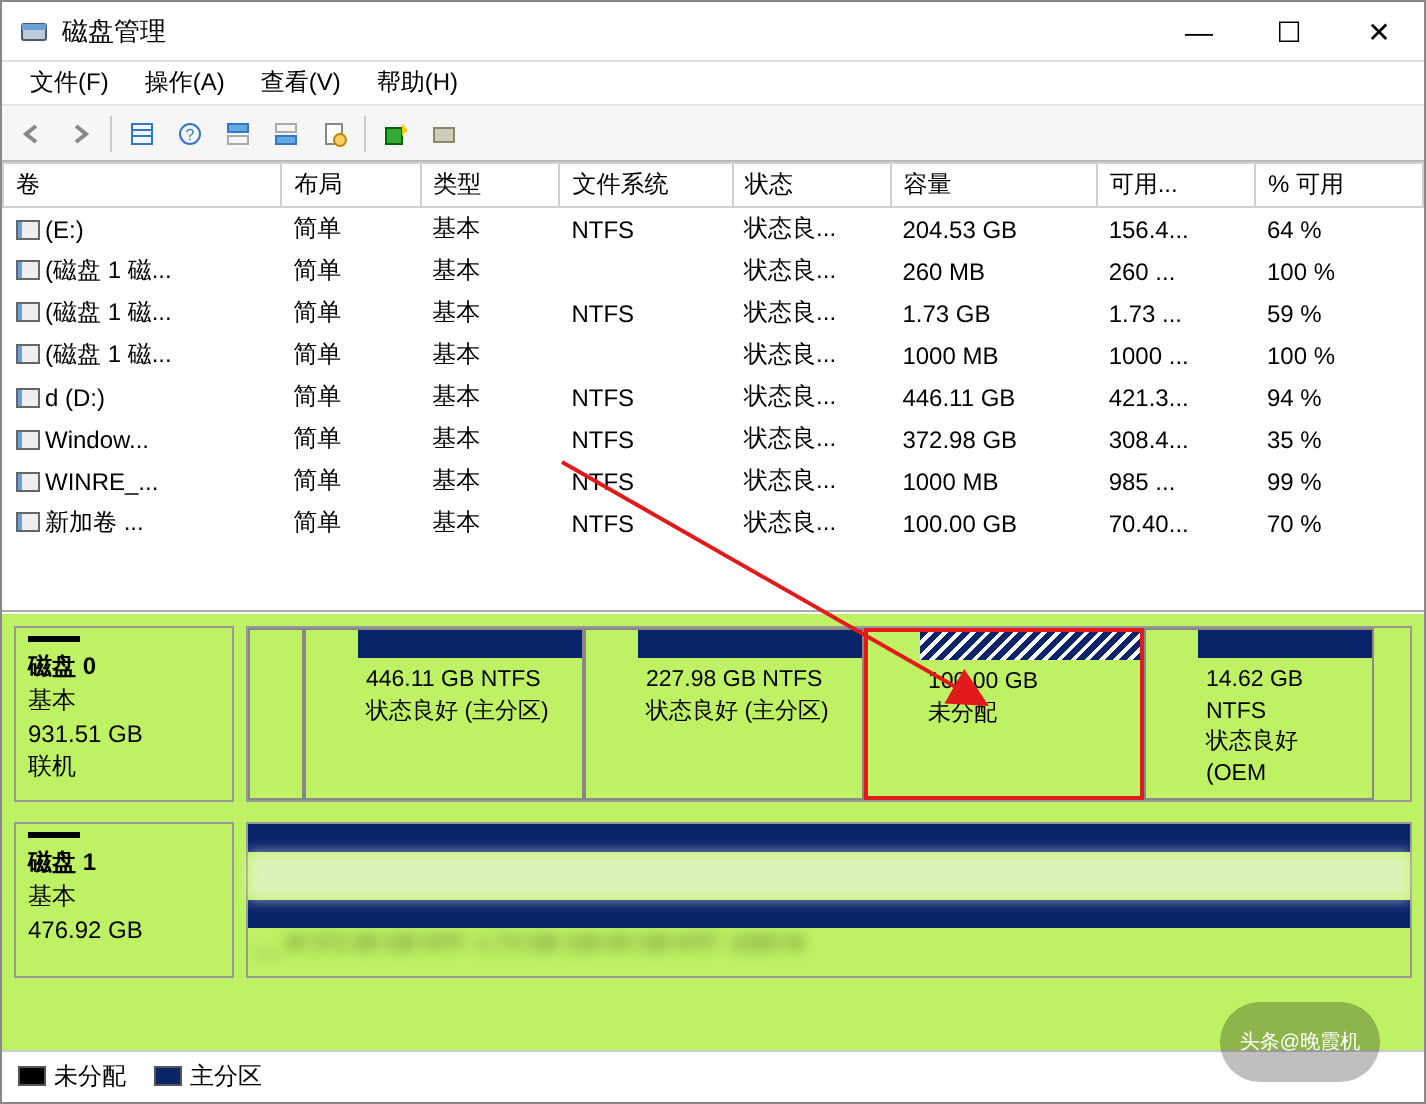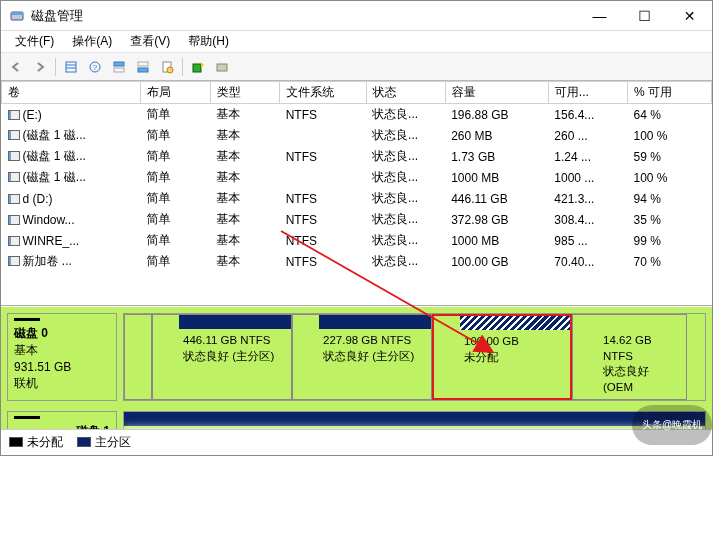--- a/index.html
+++ b/index.html
@@ -1,17 +1,17 @@
 <!DOCTYPE html>
 <html><head>
 <meta charset="utf-8">
 <style>
   * { margin: 0; padding: 0; box-sizing: border-box; }
   html, body { width: 713px; height: 552px; font-family: "Microsoft YaHei", Tahoma, sans-serif; font-size: 12px; background: #fff; color: #000; overflow: hidden; }
-  .window { width: 713px; height: 456px; border: 1px solid #888; display: flex; flex-direction: column; position: relative; }
+  .window { width: 713px; height: 552px; border: 1px solid #888; display: flex; flex-direction: column; position: relative; }
   .titlebar { height: 30px; background: #fff; display: flex; align-items: center; padding-left: 8px; border-bottom: 1px solid #ddd; }
   .titlebar .icon { width:16px; height:16px; margin-right:6px; display:inline-flex; align-items:center; justify-content:center;}
   .title { flex:1; font-size:13px; }
   .win-controls { display:flex; height:100%; }
   .win-btn { width:45px; display:flex; align-items:center; justify-content:center; font-size:14px; font-family: "Segoe UI Symbol", sans-serif; }
   .menubar { height:22px; display:flex; align-items:center; padding:0 6px; gap:2px; font-size:12px; border-bottom:1px solid #e5e5e5;}
   .menu-item { padding:2px 8px; }
   .toolbar { height:28px; display:flex; align-items:center; padding:0 4px; gap:2px; border-bottom:1px solid #b8b8b8; background:#f6f6f6;}
   .tbtn { width:22px; height:22px; display:flex; align-items:center; justify-content:center; border-radius:2px;}
   .tsep { width:1px; height:18px; background:#ccc; margin:0 2px; }
@@ -30,21 +30,21 @@
   .part { border:1px solid #888; margin:0; display:flex; flex-direction:column; overflow:hidden;padding-left:26px;}
   .part .stripe { height:14px; background:#0a246a; }
   .part .plabel { padding:4px 4px; font-size:11.5px; line-height:1.35; white-space:normal; overflow:hidden; }
   .part.highlight { border:2px solid #e11b1b; }
   .stripe.hatch { background: repeating-linear-gradient(135deg,#0a246a 0 3px,#fff 3px 5px); }
   .legend { padding:4px 8px; border-top:1px solid #ccc; display:flex; gap:14px; align-items:center; font-size:12px;}
   .legend .sw { width:14px; height:10px; border:1px solid #555; display:inline-block; margin-right:4px; vertical-align:-1px;}
   .legend .sw.black { background:#000; }
   .legend .sw.blue { background:#0a246a; }
   .blur { filter: blur(3.5px); opacity:0.6; }
-  .watermark { position:absolute; right:0; bottom:10px; width:80px; height:40px; background:rgba(0,0,0,0.25); border-radius:20px; font-size:10px; color:#fff; display:flex; align-items:center; justify-content:center; pointer-events:none;}
+  .watermark { position:absolute; right:22px; bottom:10px; width:80px; height:40px; background:rgba(0,0,0,0.25); border-radius:20px; font-size:10px; color:#fff; display:flex; align-items:center; justify-content:center; pointer-events:none;}
 </style>
 </head>
 <body>
 
 <div class="window">
 
   <div class="titlebar">
     <span class="icon">
       <svg width="14" height="14" viewBox="0 0 14 14">
           <rect x="1" y="3" width="12" height="8" rx="1" fill="#bcd" stroke="#556"></rect>
@@ -147,42 +147,42 @@
           <th>% 可用</th>
         </tr>
       </thead>
       <tbody id="volbody">
           <tr>
             <td><span class="vol-icon"></span>(E:)</td>
             <td>简单</td>
             <td>基本</td>
             <td>NTFS</td>
             <td>状态良...</td>
-            <td>196.88 GB</td>
+            <td>204.53 GB</td>
             <td>156.4...</td>
             <td>64 %</td>
           </tr>
           <tr>
             <td><span class="vol-icon"></span>(磁盘 1 磁...</td>
             <td>简单</td>
             <td>基本</td>
             <td></td>
             <td>状态良...</td>
             <td>260 MB</td>
             <td>260 ...</td>
             <td>100 %</td>
           </tr>
           <tr>
             <td><span class="vol-icon"></span>(磁盘 1 磁...</td>
             <td>简单</td>
             <td>基本</td>
             <td>NTFS</td>
             <td>状态良...</td>
             <td>1.73 GB</td>
-            <td>1.24 ...</td>
+            <td>1.73 ...</td>
             <td>59 %</td>
           </tr>
           <tr>
             <td><span class="vol-icon"></span>(磁盘 1 磁...</td>
             <td>简单</td>
             <td>基本</td>
             <td></td>
             <td>状态良...</td>
             <td>1000 MB</td>
             <td>1000 ...</td>
@@ -264,29 +264,29 @@
           <div class="part" style="width: 140px;">
             <div class="stripe"></div>
             <div class="plabel" style="white-space: pre-line;">227.98 GB NTFS
 状态良好 (主分区)</div>
           </div>
           <div class="part highlight" style="width: 140px;">
             <div class="stripe hatch"></div>
             <div class="plabel" style="white-space: pre-line;">100.00 GB
 未分配</div>
           </div>
-          <div class="part" style="width: 115px; align-items: flex-end;">
+          <div class="part" style="width: 115px;">
             <div class="stripe"></div>
             <div class="plabel" style="white-space: pre-line;">14.62 GB NTFS
 状态良好 (OEM</div>
           </div>
         </div>
     </div>
 
-    <div class="disk-row" style="height:78px; overflow:hidden;text-align:right;">
+    <div class="disk-row" style="height:78px; overflow:hidden;">
       <div class="disk-info">
         <div class="bar"></div>
         <b>磁盘 1</b><br>
         <span>基本</span><br>
         <span>476.92 GB</span>
       </div>
       <div class="disk-map" style="flex-direction:column;">
         <div class="stripe" style="height:14px;background:#0a246a;width:100%"></div>
         <div class="blur" style="height:24px;background:#f4f4f4;"></div>
         <div style="height:14px;background:#0a246a;width:100%"></div>

